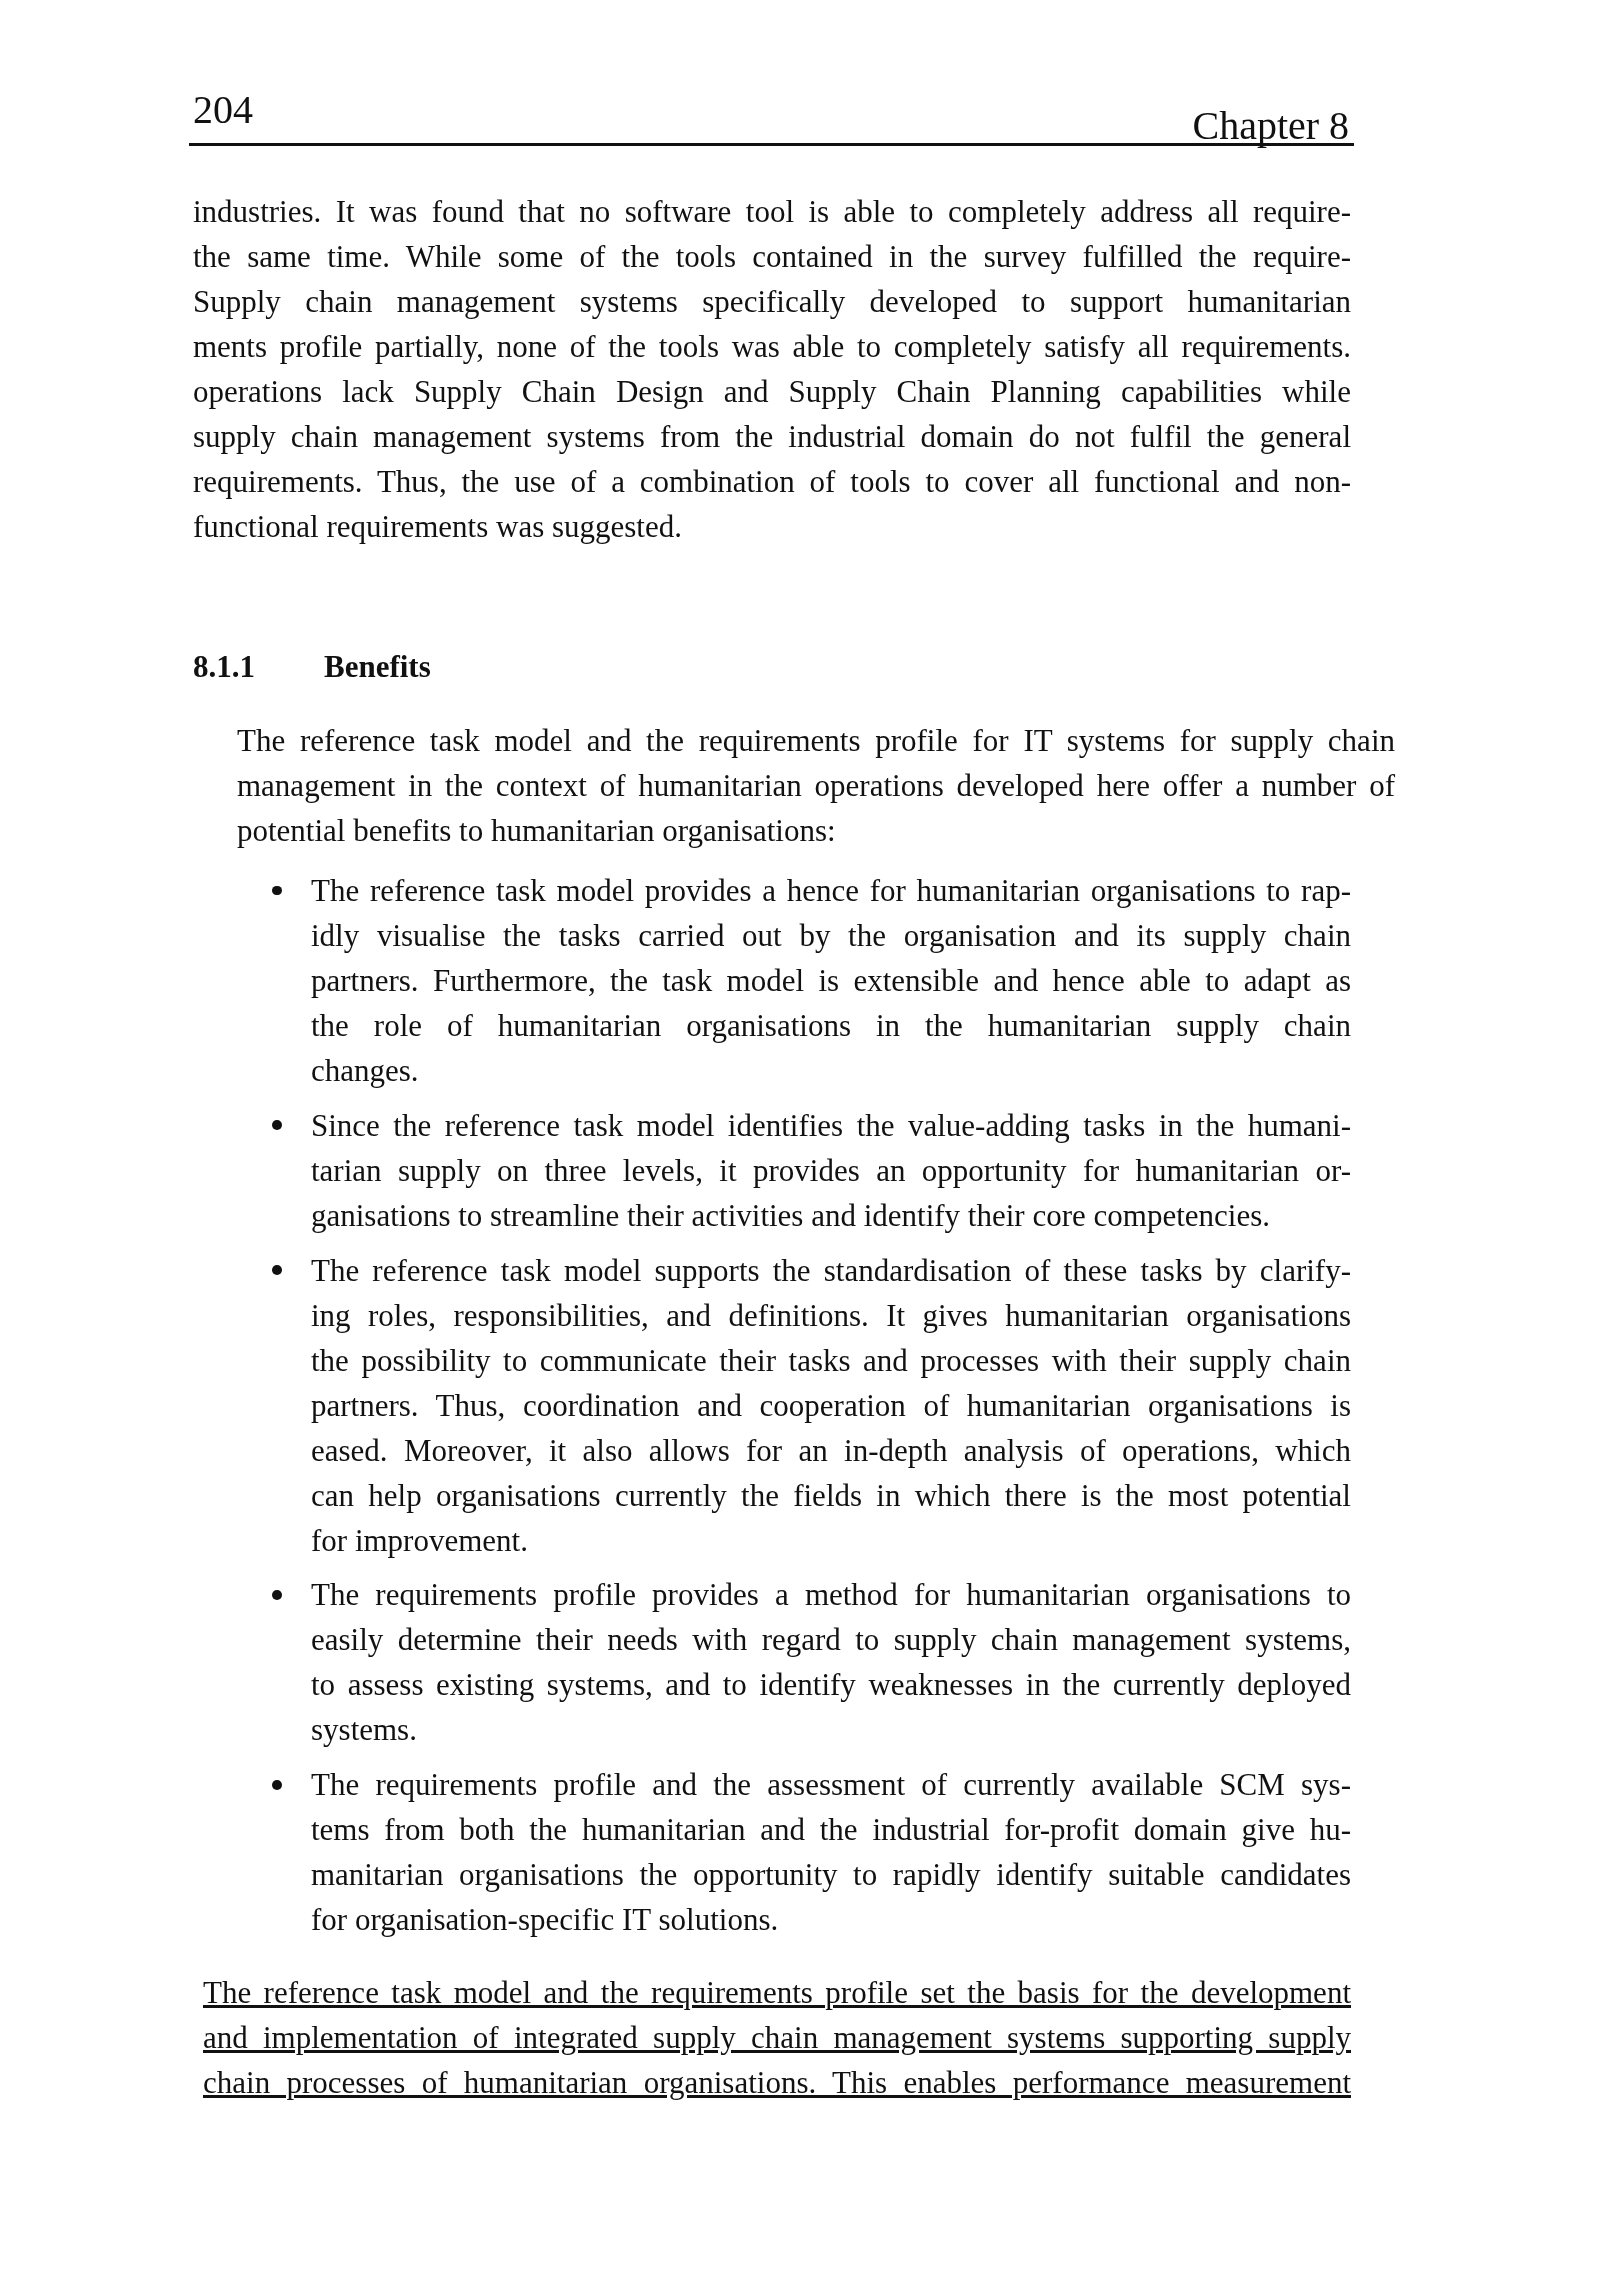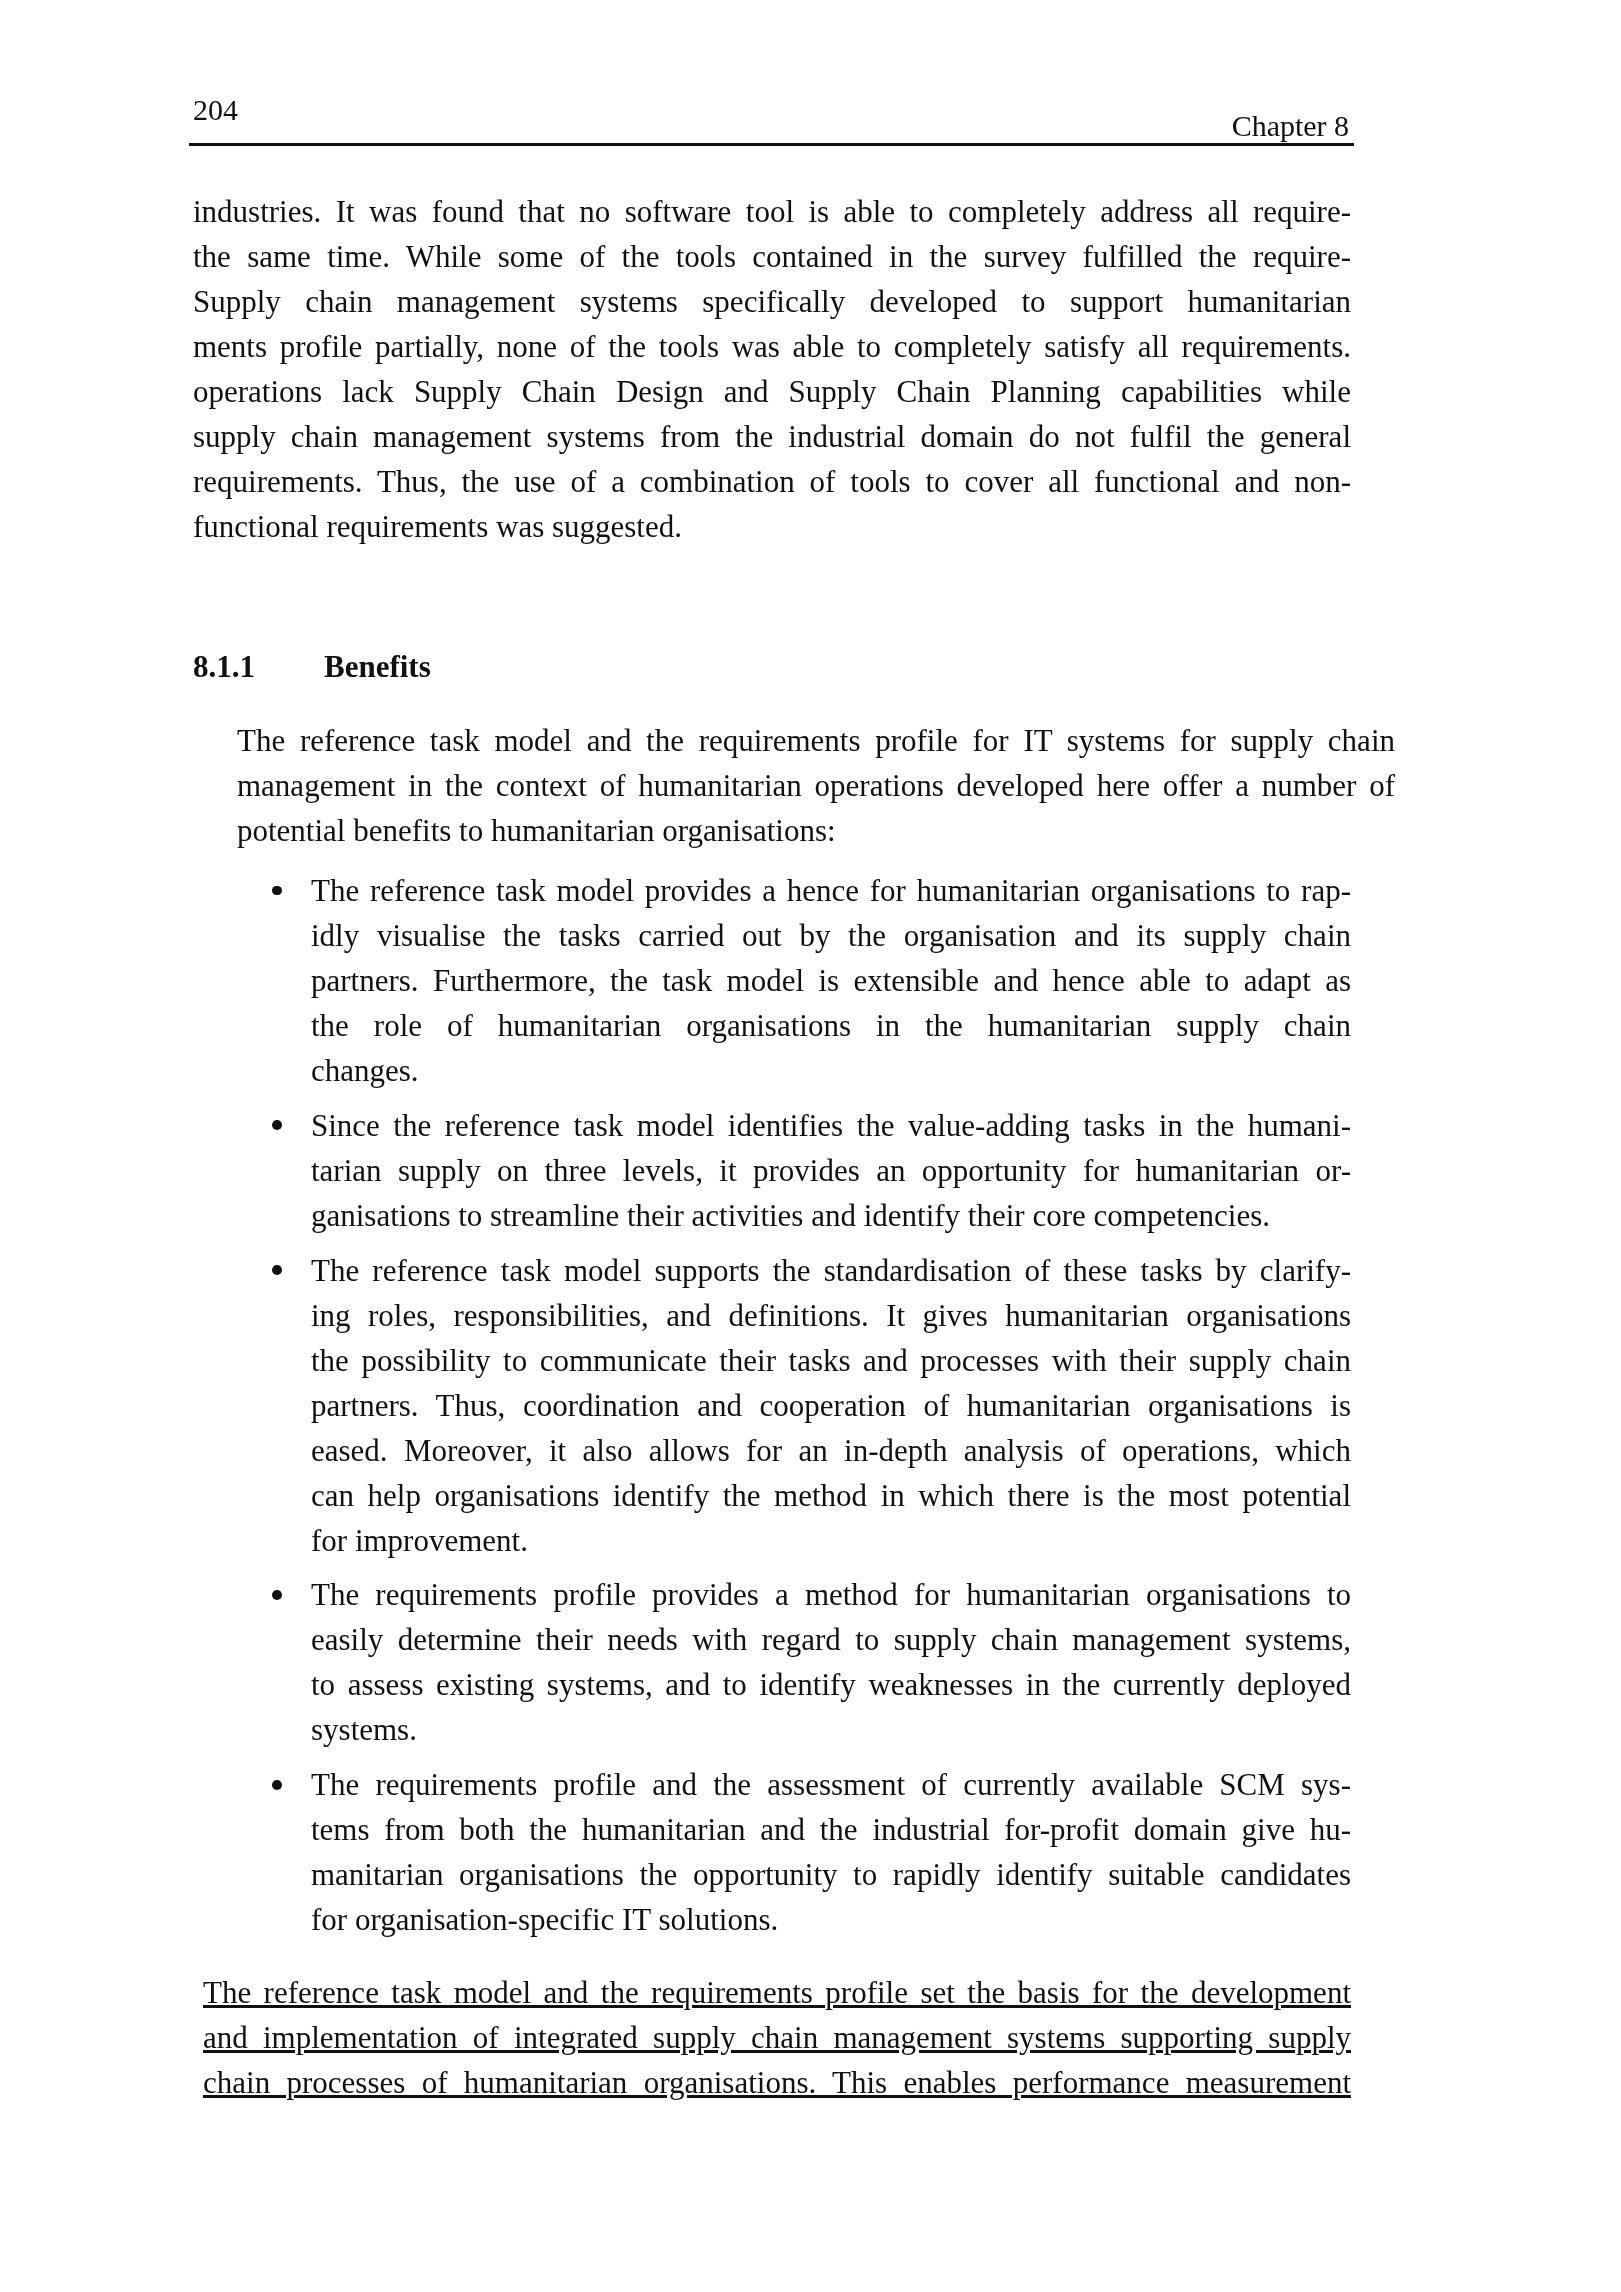--- a/index.html
+++ b/index.html
@@ -3,21 +3,21 @@
 <meta charset="utf-8">
 <style>
   html, body { margin: 0; padding: 0; background: #ffffff; }
   body {
     width: 1621px; height: 2293px; position: relative; overflow: hidden;
     font-family: "Liberation Serif", "DejaVu Serif", serif;
     color: #111111;
   }
   .page-header {
     position: absolute; left: 191px; top: 90px; width: 1161px; height: 47px;
-    font-size: 30px; line-height: 39px;
+    font-size: 40px; line-height: 39px;
   }
   .page-header .page-number { position: absolute; left: 2px; top: 0; }
   .page-header .chapter-label { position: absolute; right: 2.9px; top: 16px; text-align: right; }
   .header-rule {
     position: absolute; left: 189px; top: 143px; width: 1165px; height: 2.9px;
     background: #111111;
   }
   .line {
     display: block; white-space: nowrap; text-align: justify; text-align-last: justify;
     height: 45px; line-height: 45px; font-size: 31px;
@@ -85,21 +85,21 @@
     <span class="line">tarian supply on three levels, it provides an opportunity for humanitarian or-</span>
     <span class="line last">ganisations to streamline their activities and identify their core competencies.</span>
   </div>
   <div class="bullet-item">
     <span class="bullet-dot"></span>
     <span class="line">The reference task model supports the standardisation of these tasks by clarify-</span>
     <span class="line">ing roles, responsibilities, and definitions. It gives humanitarian organisations</span>
     <span class="line">the possibility to communicate their tasks and processes with their supply chain</span>
     <span class="line">partners. Thus, coordination and cooperation of humanitarian organisations is</span>
     <span class="line">eased. Moreover, it also allows for an in-depth analysis of operations, which</span>
-    <span class="line">can help organisations identify the method in which there is the most potential</span>
+    <span class="line">can help organisations currently the fields in which there is the most potential</span>
     <span class="line last">for improvement.</span>
   </div>
   <div class="bullet-item">
     <span class="bullet-dot"></span>
     <span class="line">The requirements profile provides a method for humanitarian organisations to</span>
     <span class="line">easily determine their needs with regard to supply chain management systems,</span>
     <span class="line">to assess existing systems, and to identify weaknesses in the currently deployed</span>
     <span class="line last">systems.</span>
   </div>
   <div class="bullet-item">

